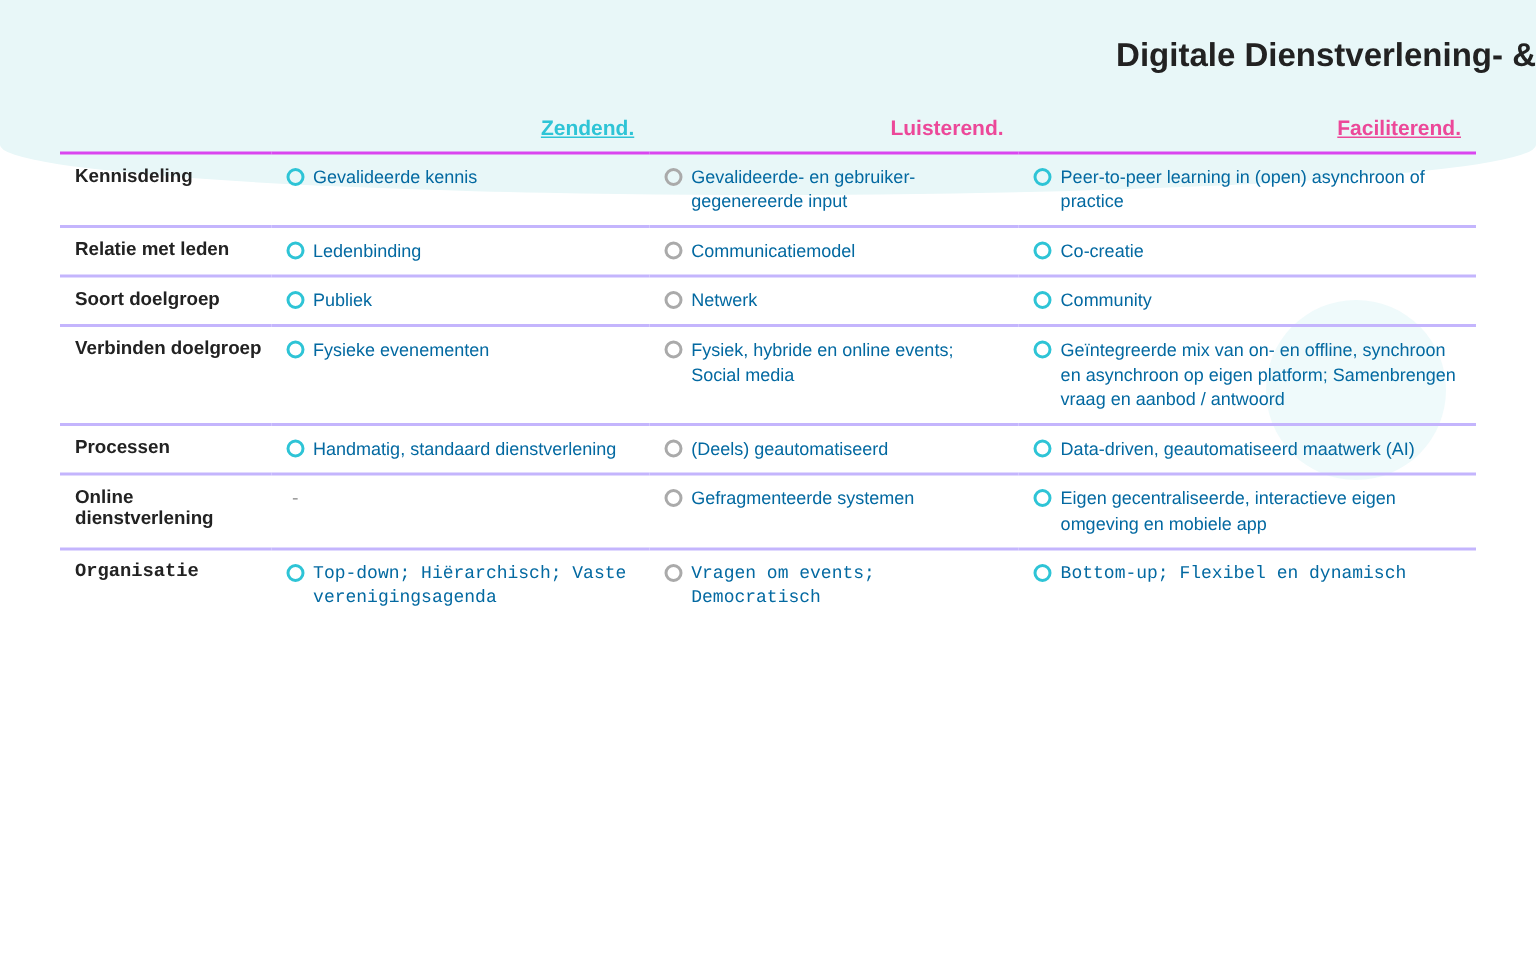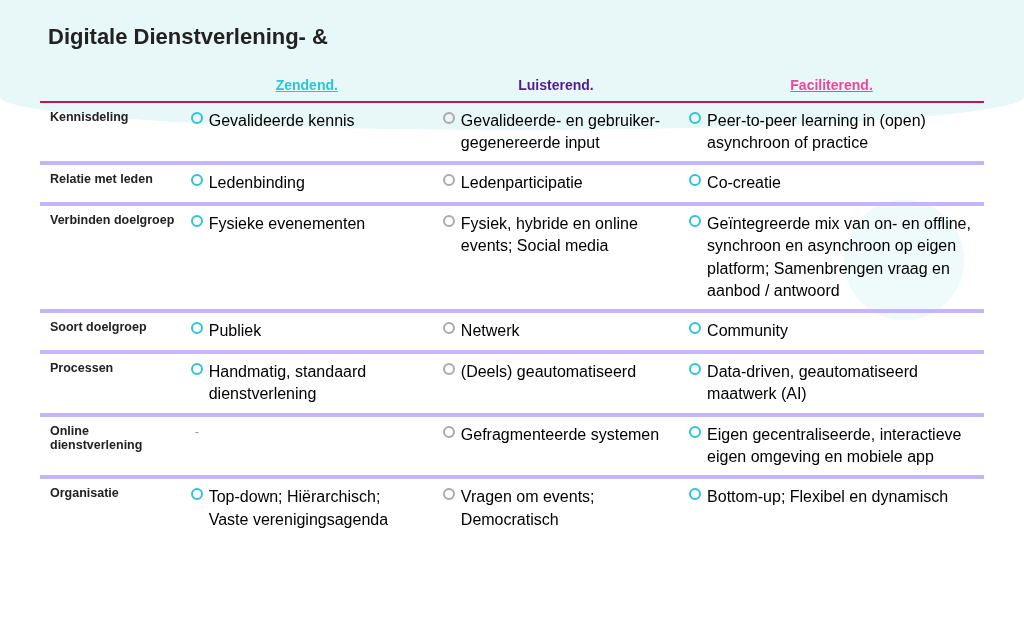--- a/index.html
+++ b/index.html
@@ -17,27 +17,26 @@
       top: 0; left: 0; right: 0;
       height: 130px;
       background: #e8f7f8;
       border-radius: 0 0 60% 60% / 0 0 40px 40px;
       z-index: 0;
     }
 
     .page-title {
       position: relative;
       z-index: 2;
-      text-align: left;
+      text-align: right;
       padding-top: 22px;
       font-size: 22px;
       font-weight: 800;
       color: #222;
       line-height: 1.35;
-      margin-left: 48px;
     }
     .page-title .dot {
       color: #2ec4d6;
     }
 
     .main-content {
       position: relative;
       z-index: 2;
       padding: 10px 40px 0 40px;
     }
@@ -45,37 +44,37 @@
     table {
       width: 100%;
       border-collapse: collapse;
       margin-top: 8px;
     }
 
     th, td {
       padding: 7px 10px;
       vertical-align: top;
       font-size: 12.5px;
-      border-bottom: 4px solid #c4b5fd;
+      border-bottom: 2px solid #c4b5fd;
     }
 
     th {
       font-size: 14px;
       font-weight: 700;
-      text-align: center;
+      text-align: right;
       padding-bottom: 8px;
-      border-bottom: 2px solid #be185d;
+      border-bottom: 2px solid #d946ef;
     }
 
     th.col-zendend {
       color: #2ec4d6;
       text-decoration: underline;
     }
     th.col-luisterend {
-      color: #4c1d95;
+      color: #ec4899;
     }
     th.col-faciliterend {
       color: #ec4899;
       text-decoration: underline;
     }
 
     .row-label {
       font-weight: 700;
       font-size: 12.5px;
       color: #222;
@@ -101,33 +100,34 @@
       border: 2px solid #2ec4d6;
       flex-shrink: 0;
       margin-top: 2px;
     }
 
     .circle-icon.grey {
       border-color: #aaa;
     }
 
     .cell-text {
-      color: #000000;
-      font-size: 16px;
+      color: #0369a1;
+      font-size: 12px;
       line-height: 1.4;
     }
 
     .dash-text {
       color: #999;
       font-size: 13px;
       padding-left: 4px;
     }
 
     tr:last-child td {
       border-bottom: none;
+      font-family: Liberation Mono, monospace;
     }
 
     
     .blob-bg {
       position: absolute;
       right: 60px;
       top: 200px;
       width: 120px;
       height: 120px;
       background: #e0f5f7;
@@ -183,69 +183,69 @@
           <td class="row-label">Relatie met leden</td>
           <td class="col-zendend">
             <div class="cell-content">
               <span class="circle-icon"></span>
               <span class="cell-text">Ledenbinding</span>
             </div>
           </td>
           <td class="col-luisterend">
             <div class="cell-content">
               <span class="circle-icon grey"></span>
-              <span class="cell-text">Ledenparticipatie</span>
+              <span class="cell-text">Communicatiemodel</span>
             </div>
           </td>
           <td class="col-faciliterend">
             <div class="cell-content">
               <span class="circle-icon"></span>
               <span class="cell-text">Co-creatie</span>
             </div>
           </td>
         </tr>
         <tr>
+          <td class="row-label">Soort doelgroep</td>
+          <td class="col-zendend">
+            <div class="cell-content">
+              <span class="circle-icon"></span>
+              <span class="cell-text">Publiek</span>
+            </div>
+          </td>
+          <td class="col-luisterend">
+            <div class="cell-content">
+              <span class="circle-icon grey"></span>
+              <span class="cell-text">Netwerk</span>
+            </div>
+          </td>
+          <td class="col-faciliterend">
+            <div class="cell-content">
+              <span class="circle-icon"></span>
+              <span class="cell-text">Community</span>
+            </div>
+          </td>
+        </tr>
+        <tr>
           <td class="row-label">Verbinden doelgroep</td>
           <td class="col-zendend">
             <div class="cell-content">
               <span class="circle-icon"></span>
               <span class="cell-text">Fysieke evenementen</span>
             </div>
           </td>
           <td class="col-luisterend">
             <div class="cell-content">
               <span class="circle-icon grey"></span>
               <span class="cell-text">Fysiek, hybride en online events; Social media</span>
             </div>
           </td>
           <td class="col-faciliterend">
             <div class="cell-content">
               <span class="circle-icon"></span>
               <span class="cell-text">Geïntegreerde mix van on- en offline, synchroon en asynchroon op eigen platform;  Samenbrengen vraag en aanbod / antwoord</span>
-            </div>
-          </td>
-        </tr>
-        <tr>
-          <td class="row-label">Soort doelgroep</td>
-          <td class="col-zendend">
-            <div class="cell-content">
-              <span class="circle-icon"></span>
-              <span class="cell-text">Publiek</span>
-            </div>
-          </td>
-          <td class="col-luisterend">
-            <div class="cell-content">
-              <span class="circle-icon grey"></span>
-              <span class="cell-text">Netwerk</span>
-            </div>
-          </td>
-          <td class="col-faciliterend">
-            <div class="cell-content">
-              <span class="circle-icon"></span>
-              <span class="cell-text">Community</span>
             </div>
           </td>
         </tr>
         <tr>
           <td class="row-label">Processen</td>
           <td class="col-zendend">
             <div class="cell-content">
               <span class="circle-icon"></span>
               <span class="cell-text">Handmatig, standaard dienstverlening</span>
             </div>

